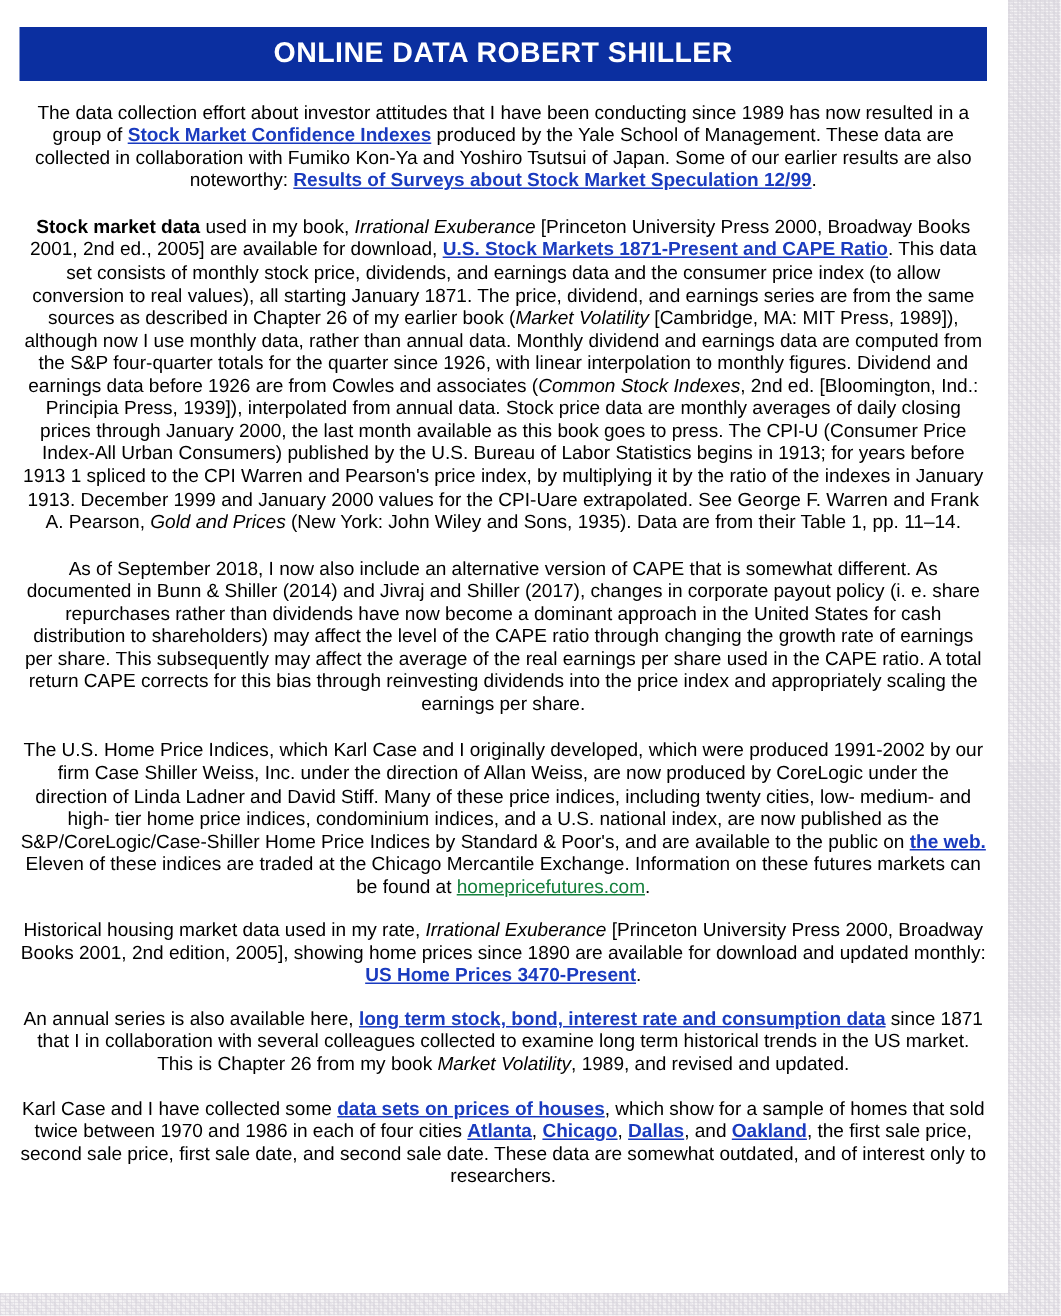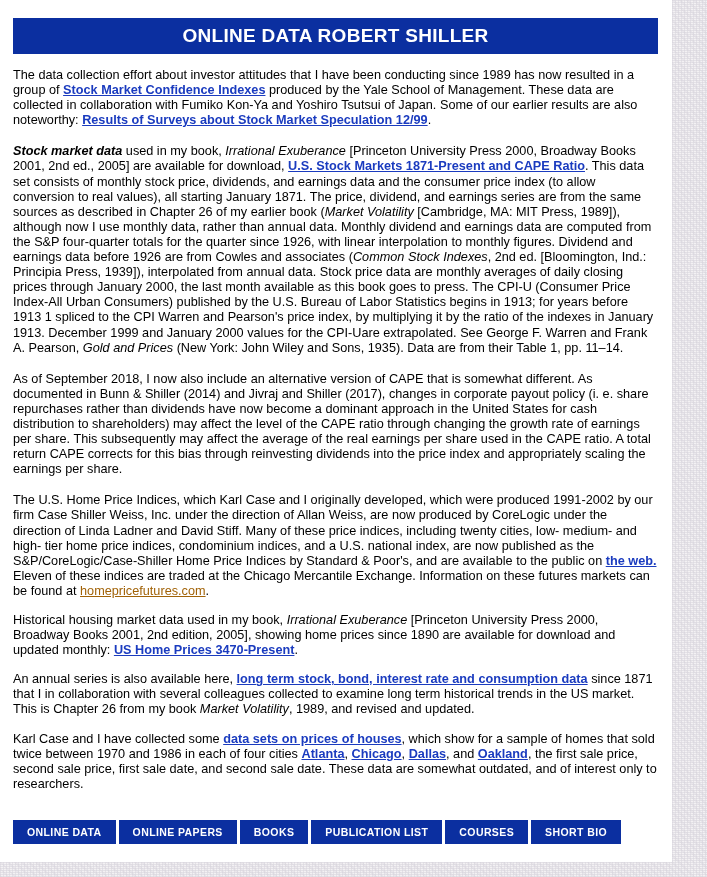--- a/index.html
+++ b/index.html
@@ -59,39 +59,39 @@
     letter-spacing: 0.3px;
     line-height: 36px;
     box-sizing: border-box;
   }
   p.para {
     font-size: 12.7px;
     line-height: 15.1px;
     color: #000000;
     margin: 0;
     padding: 0;
-    text-align: left;
+    text-align: center;
     width: 645px;
   }
   .gap-lg { height: 16px; }
   .gap-md { height: 14px; }
   .spacer-top { height: 14px; }
   a.lnk {
     color: #1a3bbf;
     text-decoration: underline;
     font-weight: bold;
     cursor: pointer;
   }
   a.lnk-plain {
-    color: #a16207;
+    color: #15803d;
     text-decoration: underline;
     font-weight: normal;
     cursor: pointer;
   }
-  b.bold { font-weight: bold; font-style: italic; }
+  b.bold { font-weight: bold; }
   i.ital { }
   
   .navbar {
     position: absolute;
     left: 13px;
     top: 820px;
     display: flex;
     gap: 3px;
     z-index: 3;
   }
@@ -132,33 +132,25 @@
     <div class="gap-lg"></div>
 
     <p class="para"><span>As of September 2018, I now also include an alternative version of CAPE that is somewhat different. As documented in Bunn &amp; Shiller (2014) and Jivraj and Shiller (2017), changes in corporate payout policy (i. e. share repurchases rather than dividends have now become a dominant approach in the United States for cash distribution to shareholders) may affect the level of the CAPE ratio through changing the growth rate of earnings per share. This subsequently may affect the average of the real earnings per share used in the CAPE ratio. A total return CAPE corrects for this bias through reinvesting dividends into the price index and appropriately scaling the earnings per share.</span></p>
 
     <div class="gap-lg"></div>
 
     <p class="para"><span>The U.S. Home Price Indices, which Karl Case and I originally developed, which were produced 1991-2002 by our firm Case Shiller Weiss, Inc. under the direction of Allan Weiss, are now produced by CoreLogic under the direction of Linda Ladner and David Stiff. Many of these price indices, including twenty cities, low- medium- and high- tier home price indices, condominium indices, and a U.S. national index, are now published as the S&amp;P/CoreLogic/Case-Shiller Home Price Indices by Standard &amp; Poor's, and are available to the public on </span><a class="lnk">the web.</a><span> Eleven of these indices are traded at the Chicago Mercantile Exchange. Information on these futures markets can be found at </span><a class="lnk-plain">homepricefutures.com</a><span>.</span></p>
 
     <div class="gap-md"></div>
 
-    <p class="para"><span>Historical housing market data used in my book, </span><i class="ital">Irrational Exuberance</i><span> [Princeton University Press 2000, Broadway Books 2001, 2nd edition, 2005], showing home prices since 1890 are available for download and updated monthly: </span><a class="lnk">US Home Prices 3470-Present</a><span>.</span></p>
+    <p class="para"><span>Historical housing market data used in my rate, </span><i class="ital">Irrational Exuberance</i><span> [Princeton University Press 2000, Broadway Books 2001, 2nd edition, 2005], showing home prices since 1890 are available for download and updated monthly: </span><a class="lnk">US Home Prices 3470-Present</a><span>.</span></p>
 
     <div class="gap-md"></div>
 
     <p class="para"><span>An annual series is also available here, </span><a class="lnk">long term stock, bond, interest rate and consumption data</a><span> since 1871 that I in collaboration with several colleagues collected to examine long term historical trends in the US market. This is Chapter 26 from my book </span><i class="ital">Market Volatility</i><span>, 1989, and  revised and updated.</span></p>
 
     <div class="gap-md"></div>
 
     <p class="para"><span>Karl Case and I have collected some </span><a class="lnk">data sets on prices of houses</a><span>, which show for a sample of homes that sold twice between 1970 and 1986 in each of four cities </span><a class="lnk">Atlanta</a><span>, </span><a class="lnk">Chicago</a><span>, </span><a class="lnk">Dallas</a><span>, and </span><a class="lnk">Oakland</a><span>, the first sale price, second sale price, first sale date, and second sale date. These data are somewhat outdated, and of interest only to researchers.</span></p>
 
   </div>
 
-  <div class="navbar">
-    <div class="navbtn">ONLINE DATA</div>
-    <div class="navbtn">ONLINE PAPERS</div>
-    <div class="navbtn">BOOKS</div>
-    <div class="navbtn">PUBLICATION LIST</div>
-    <div class="navbtn">COURSES</div>
-    <div class="navbtn">SHORT BIO</div>
-  </div>
 </div>
 
 </body></html>

